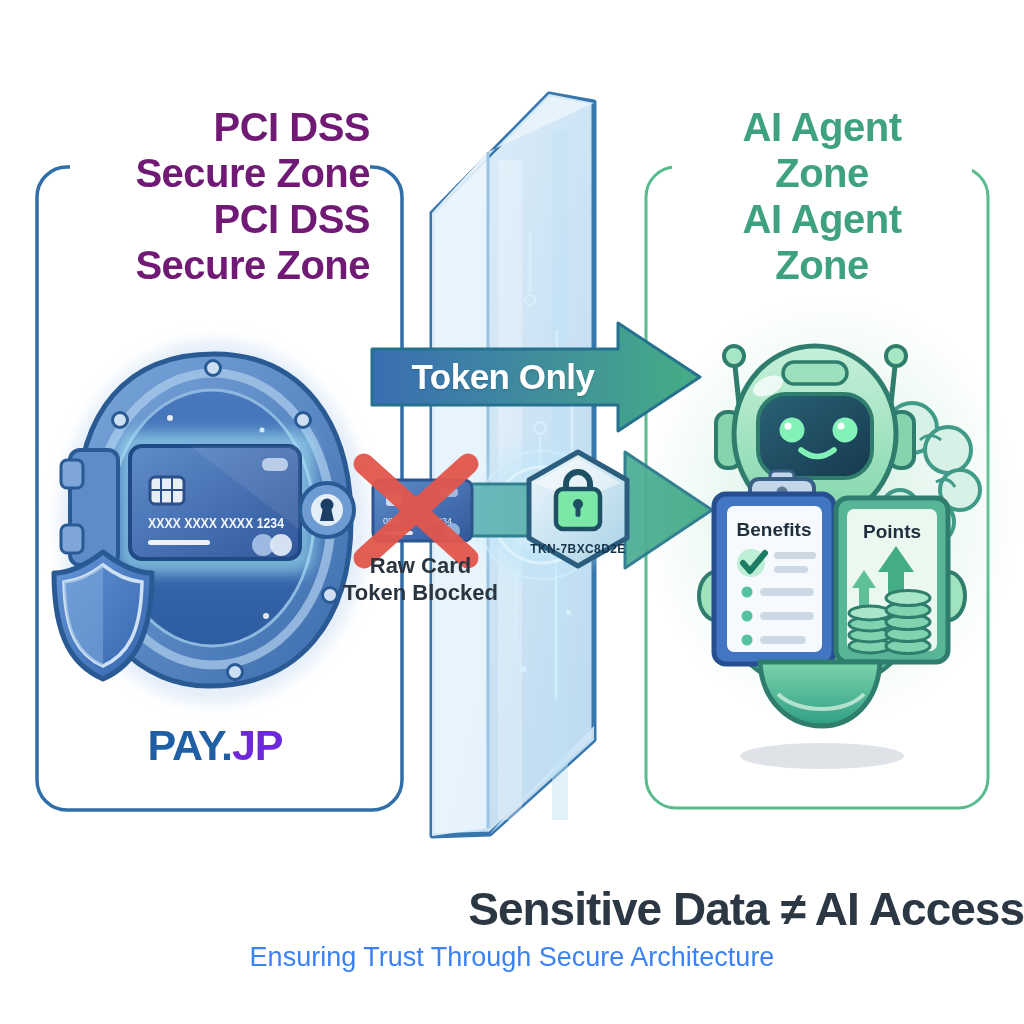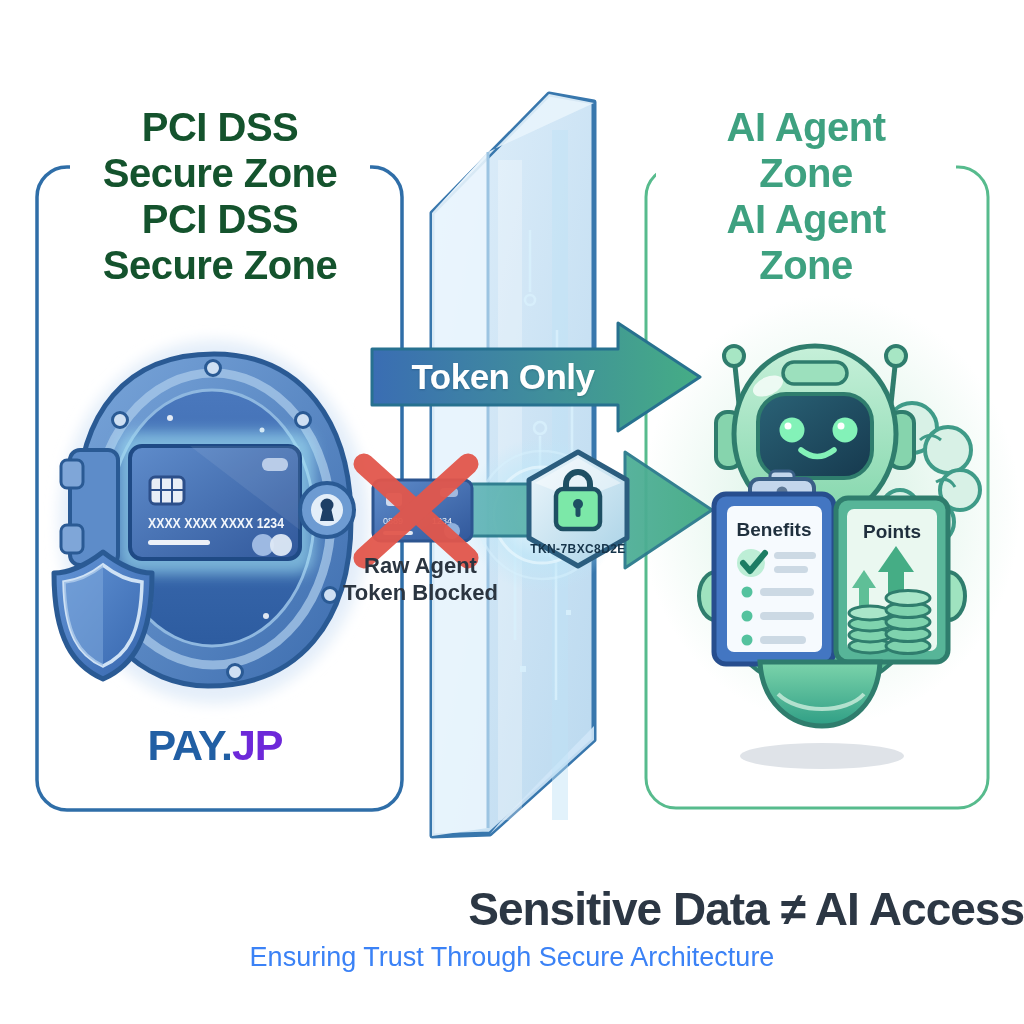--- a/index.html
+++ b/index.html
@@ -3,22 +3,22 @@
 <meta charset="utf-8">
 <style>
   html,body{margin:0;padding:0;}
   body{width:1024px;height:1024px;position:relative;background:#ffffff;
        font-family:"Liberation Sans", sans-serif;overflow:hidden;}
   #scene{position:absolute;left:0;top:0;z-index:1;}
   .overlay{position:absolute;z-index:2;}
   .zone-title{width:300px;text-align:center;font-weight:800;font-size:40px;
               line-height:46px;background:#ffffff;padding:2px 0;letter-spacing:-0.5px;}
   .zone-title span{display:block;}
-  #left-title{left:70px;top:102px;color:#14532d;}
-  #right-title{left:656px;top:102px;color:#3ea180;}
+  #left-title{left:70px;top:102px;color:#701a75;text-align:right;}
+  #right-title{left:672px;top:102px;color:#3ea180;}
   #token-label{left:378px;top:352px;width:250px;height:50px;line-height:50px;
                text-align:center;color:#ffffff;font-size:35px;font-weight:800;
                text-shadow:0 1px 2px rgba(20,60,90,.35);letter-spacing:-0.5px;}
   #blocked-caption{left:318px;top:552px;width:205px;text-align:center;
                    font-size:22px;line-height:27px;font-weight:700;color:#2b3540;}
   #blocked-caption span{display:block;}
   #payjp-logo{left:90px;top:718px;width:250px;height:54px;line-height:54px;
               text-align:center;font-size:43px;letter-spacing:-1px;}
   #payjp-logo .p1{font-weight:800;color:#215fa4;}
   #payjp-logo .p2{font-weight:700;color:#6d28d9;}
@@ -318,21 +318,21 @@
 <div class="overlay zone-title" id="right-title">
   <span>AI Agent</span>
   <span>Zone</span>
   <span>AI Agent</span>
   <span>Zone</span>
 </div>
 
 <div class="overlay" id="token-label">Token Only</div>
 
 <div class="overlay" id="blocked-caption">
-  <span>Raw Agent</span>
+  <span>Raw Card</span>
   <span>Token Blocked</span>
 </div>
 
 <div class="overlay" id="payjp-logo">
   <span class="p1">PAY.</span><span class="p2">JP</span>
 </div>
 
 <div class="overlay" id="footer-title">Sensitive Data ≠ AI Access</div>
 <div class="overlay" id="footer-subtitle">Ensuring Trust Through Secure Architecture</div>
 

